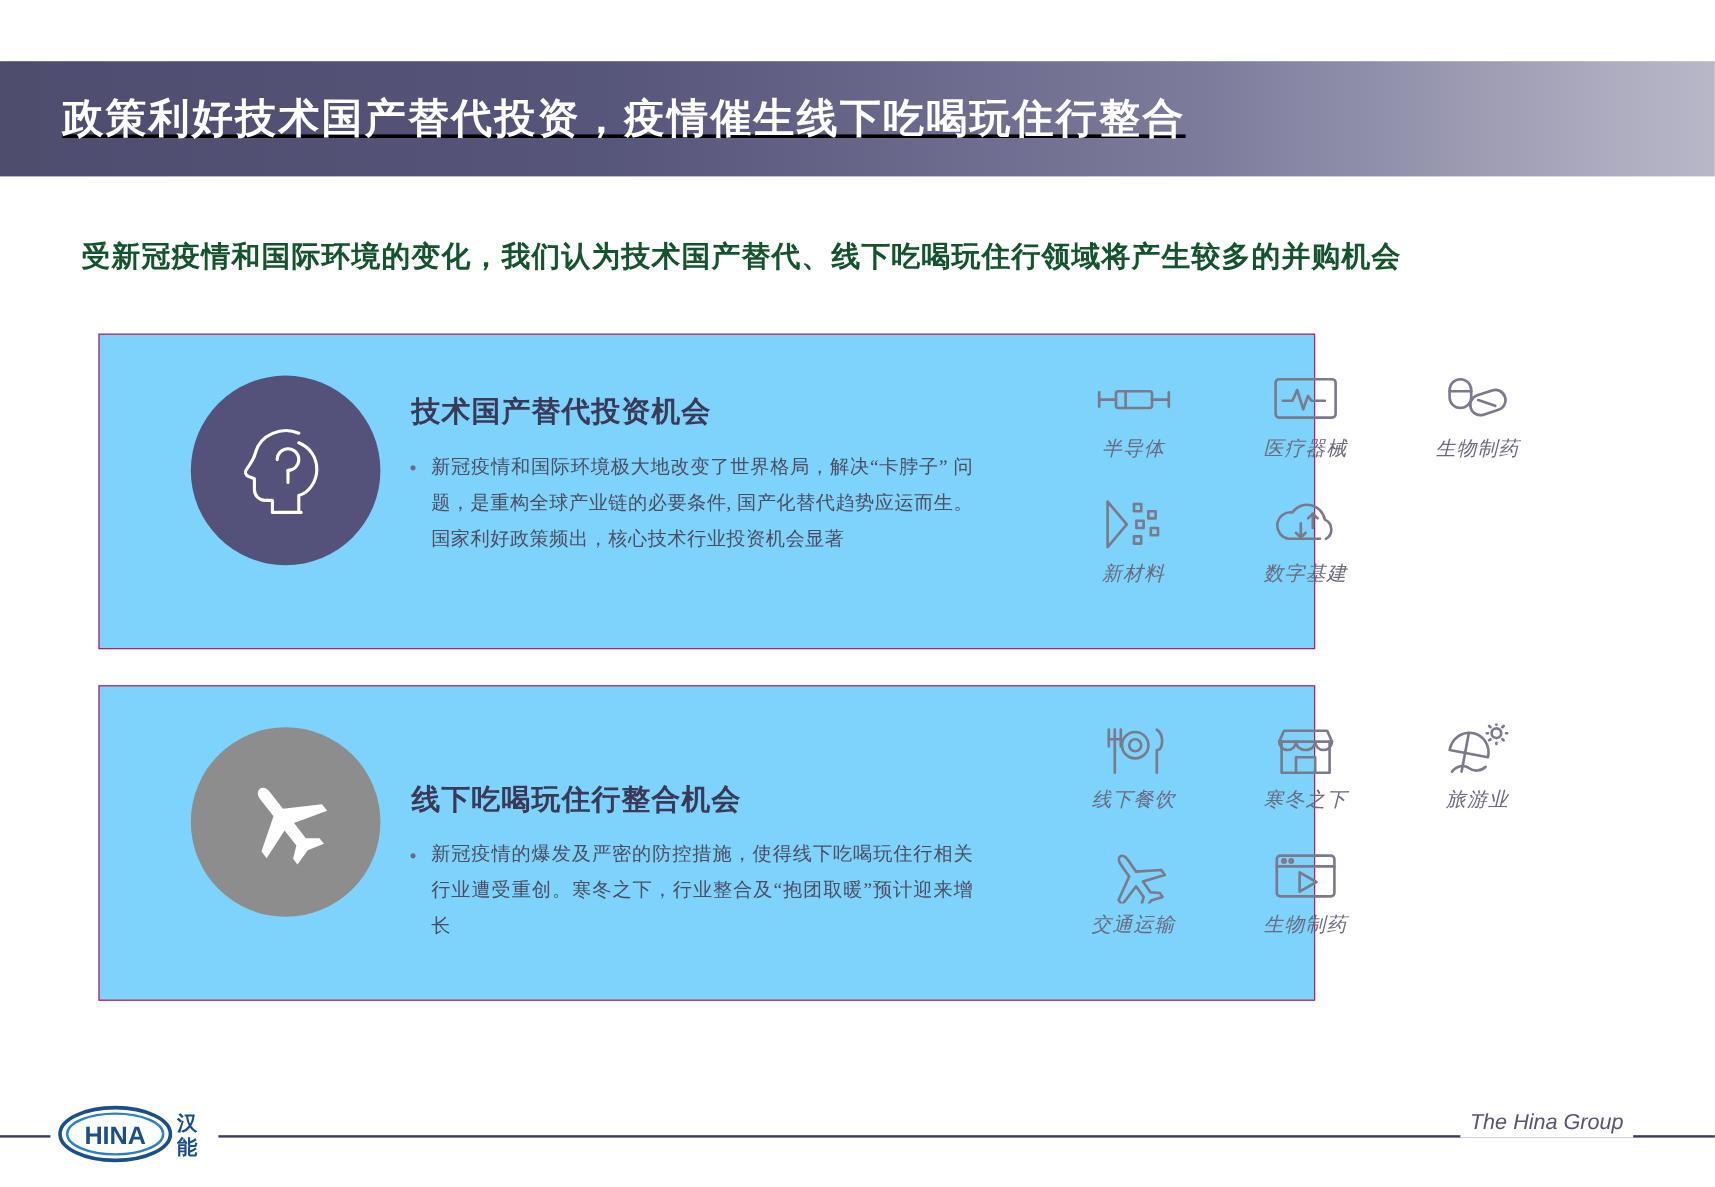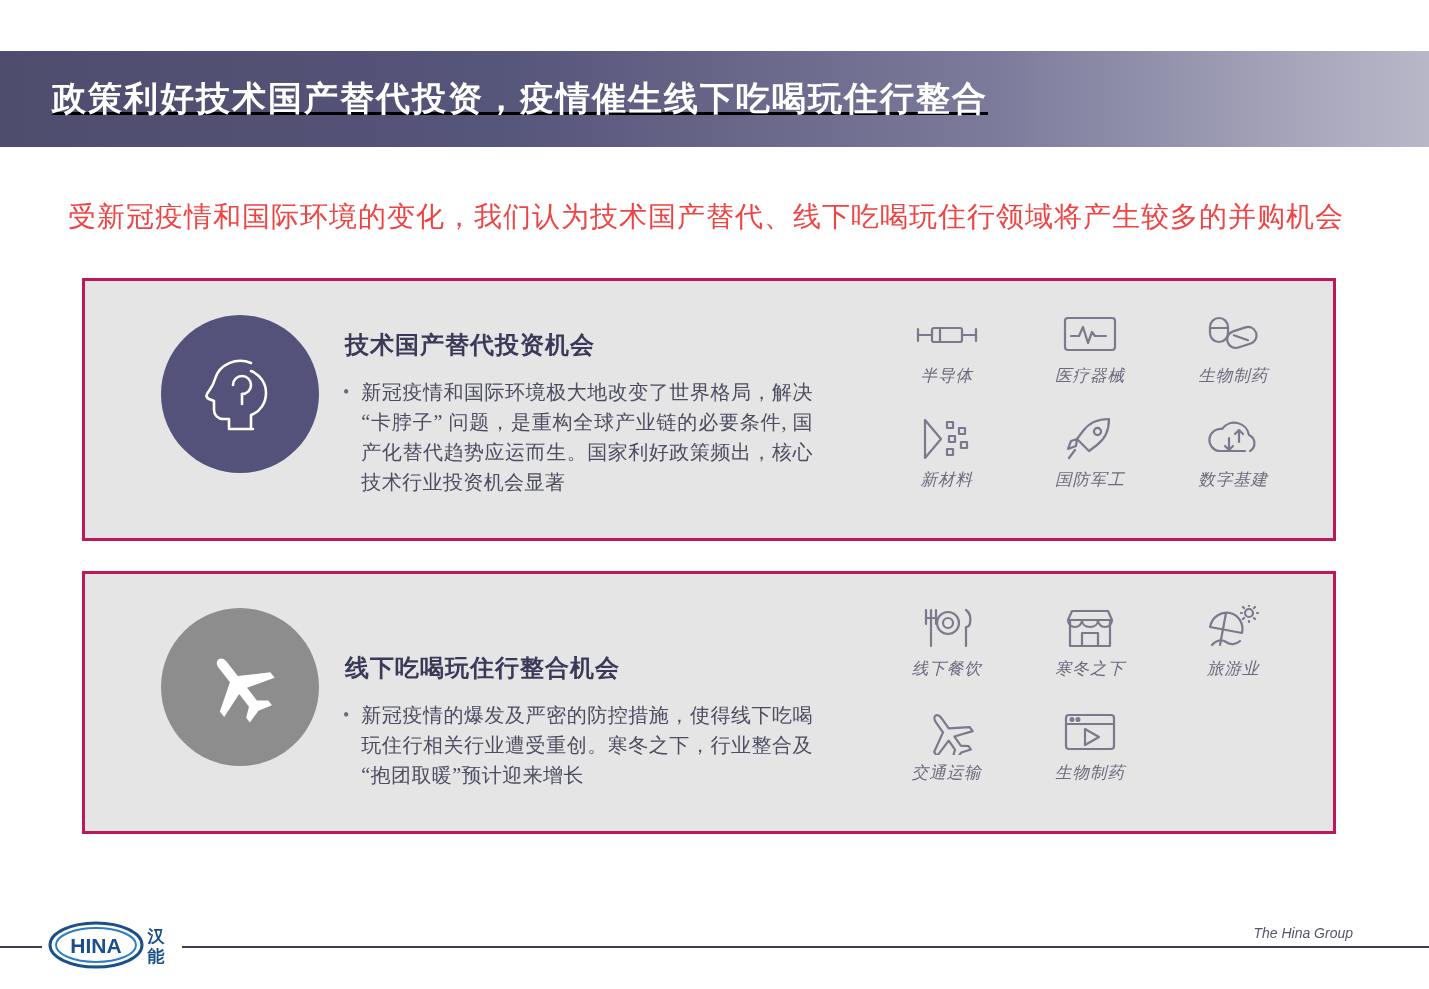--- a/index.html
+++ b/index.html
@@ -35,34 +35,34 @@
     font-weight: 600;
     white-space: nowrap;
   }
 
   
   .subtitle {
     position: absolute;
     left: 68px;
     top: 198px;
     width: 1320px;
-    font-size: 28px;
-    color: #ef4444;
-    font-weight: 400;
+    font-size: 24px;
+    color: #14532d;
+    font-weight: 700;
     letter-spacing: 1px;
     white-space: nowrap;
   }
 
   
   .panel {
     position: absolute;
     left: 82px;
-    width: 1254px;
-    border: 3px solid #be185d;
-    background: #e5e5e5;
+    width: 1014px;
+    border: 1px solid #be185d;
+    background: #7dd3fc;
     box-sizing: border-box;
   }
   #panel-tech { top: 278px; height: 263px; }
   #panel-offline { top: 571px; height: 263px; }
 
   .circle {
     position: absolute;
     left: 76px;
     top: 34px;
     width: 158px;
@@ -95,21 +95,21 @@
     gap: 12px;
   }
   #panel-offline .bullet-wrap { top: 126px; }
   .bullet-dot {
     color: #6b6b80;
     font-size: 18px;
     line-height: 30px;
     flex: 0 0 auto;
   }
   .bullet-text {
-    font-size: 20px;
+    font-size: 16px;
     line-height: 30px;
     color: #4d4d62;
     text-align: justify;
     letter-spacing: 0.4px;
   }
 
   
   .icon-grid {
     position: absolute;
     left: 790px;
@@ -160,21 +160,21 @@
     height: 66px;
     background: #ffffff;
     display: flex;
     align-items: center;
     justify-content: flex-end;
   }
   .footer-right {
     position: absolute;
     right: 68px;
     top: 923px;
-    font-size: 14px;
+    font-size: 18px;
     color: #55556e;
     font-style: italic;
     font-family: "Liberation Sans", sans-serif;
     background: #ffffff;
     padding: 2px 8px;
   }
 </style>
 </head>
 <body>
 
@@ -247,31 +247,20 @@
           <rect x="28" y="6" width="6" height="6"></rect>
           <rect x="40" y="12" width="6" height="6"></rect>
           <rect x="30" y="20" width="6" height="6"></rect>
           <rect x="42" y="26" width="6" height="6"></rect>
           <rect x="28" y="33" width="6" height="6"></rect>
         </svg>
       </div>
       <div class="icon-label">新材料</div>
     </div>
 
-    <div class="icon-cell">
-      <div class="icon-glyph">
-        <svg width="50" height="46" viewBox="0 0 50 46" fill="none" stroke="#7a7a8c" stroke-width="2.2" stroke-linecap="round" stroke-linejoin="round">
-          <path d="M44 3c-11 0-20 4-26 12l-6 8 12 12 8-6C40 23 44 14 44 3z"></path>
-          <path d="M12 23l-6 2-3 8 8-3z"></path>
-          <path d="M30 13a3.5 3.5 0 1 0 5 5 3.5 3.5 0 0 0-5-5z"></path>
-          <path d="M10 34l-6 8"></path>
-        </svg>
-      </div>
-      <div class="icon-label">国防军工</div>
-    </div>
 
     <div class="icon-cell">
       <div class="icon-glyph">
         <svg width="56" height="44" viewBox="0 0 56 44" fill="none" stroke="#7a7a8c" stroke-width="2.2" stroke-linecap="round" stroke-linejoin="round">
           <path d="M40 34H14A11 11 0 1 1 17 12a15 15 0 0 1 27 6 9 9 0 0 1 1 16"></path>
           <path d="M24 33v-12M24 33l-4-4M24 33l4-4"></path>
           <path d="M34 13v12M34 13l-4 4M34 13l4 4"></path>
         </svg>
       </div>
       <div class="icon-label">数字基建</div>

